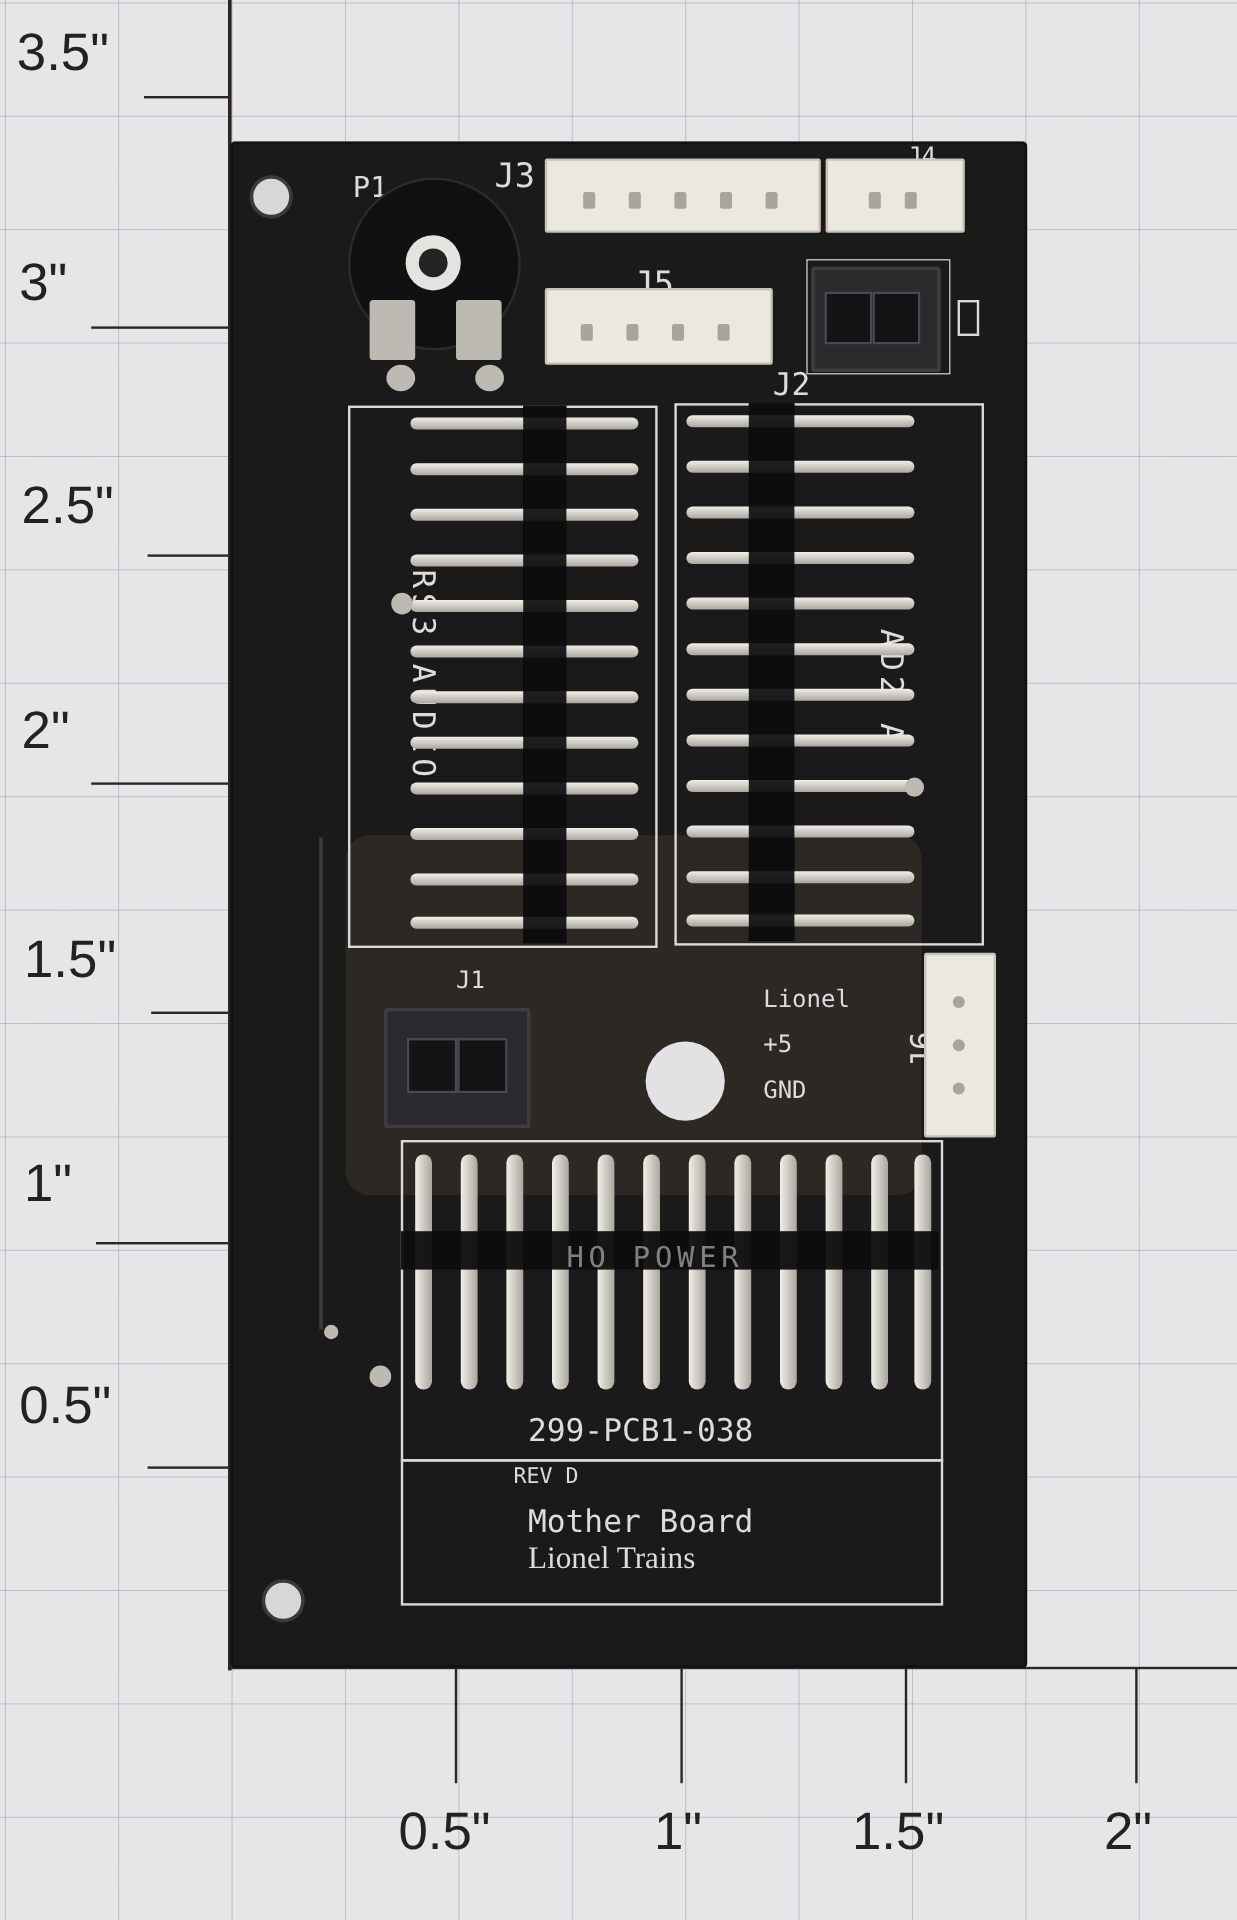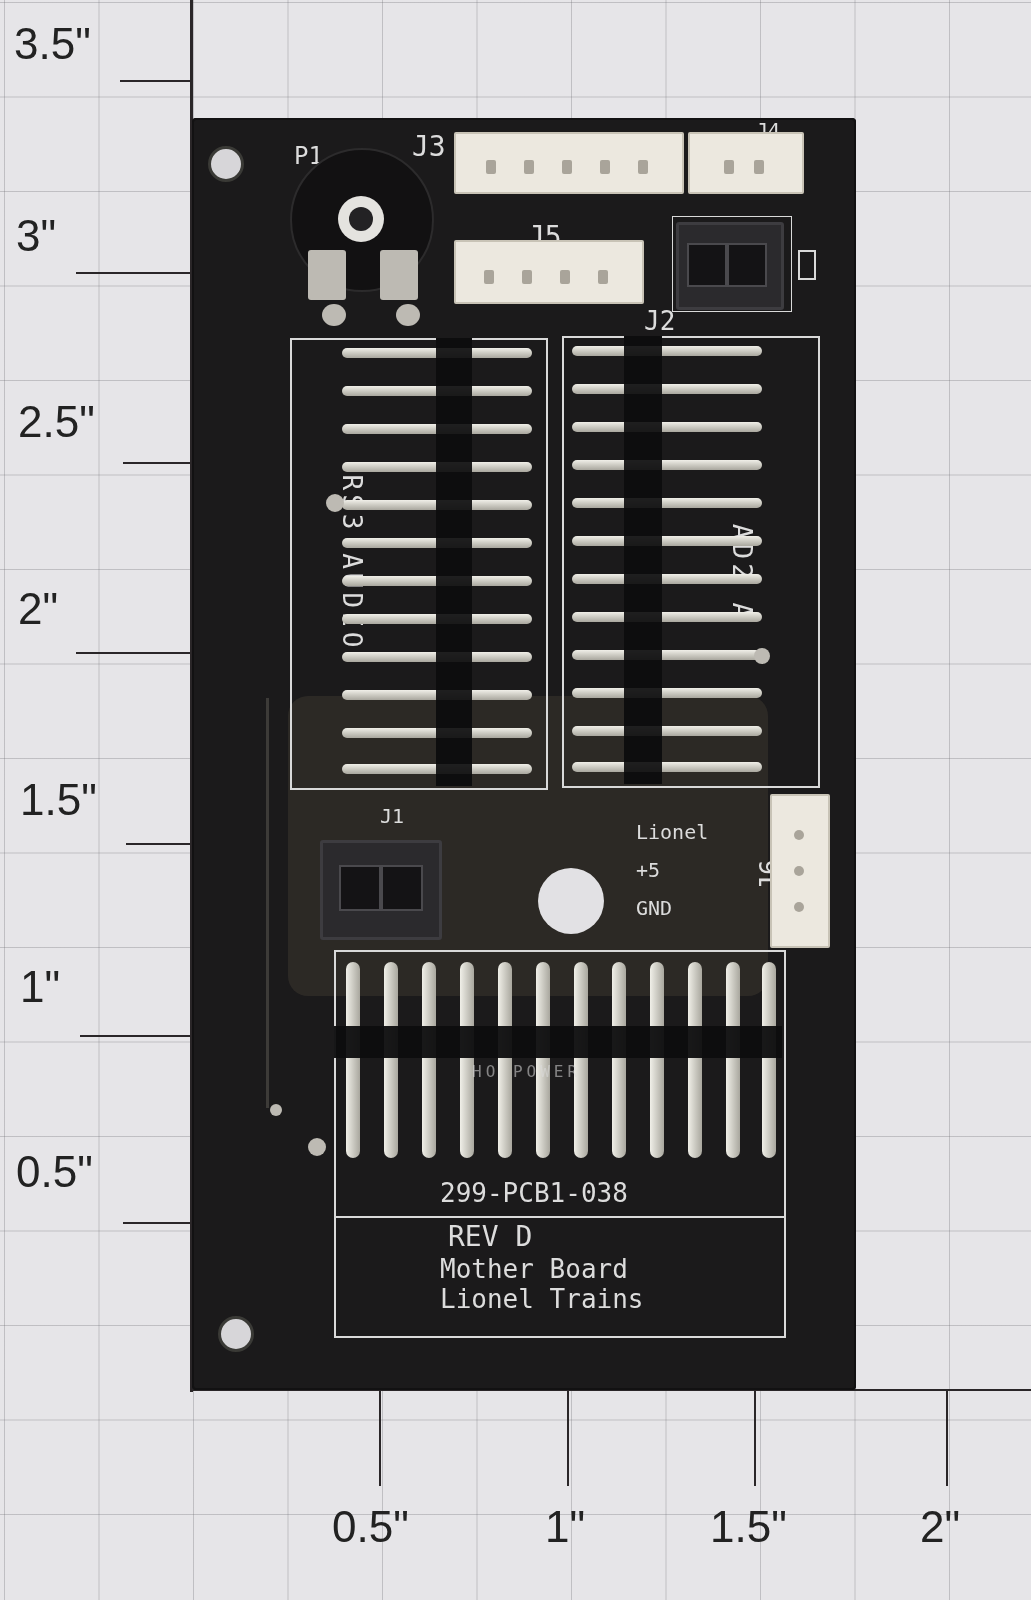--- a/index.html
+++ b/index.html
@@ -179,27 +179,27 @@
     <div class="vpin" style="left:306px;top:844px;height:196px;"></div>
     <div class="vpin" style="left:344px;top:844px;height:196px;"></div>
     <div class="vpin" style="left:382px;top:844px;height:196px;"></div>
     <div class="vpin" style="left:420px;top:844px;height:196px;"></div>
     <div class="vpin" style="left:458px;top:844px;height:196px;"></div>
     <div class="vpin" style="left:496px;top:844px;height:196px;"></div>
     <div class="vpin" style="left:534px;top:844px;height:196px;"></div>
     <div class="vpin" style="left:570px;top:844px;height:196px;"></div>
   </div>
   <div class="strip" style="left:142px;top:908px;width:448px;height:32px;background:rgba(13,13,14,0.95);"></div>
-  <div class="silk" style="left:280px;top:944px;font-size:16px;opacity:0.55;letter-spacing:4px;">HO POWER</div>
+  <div class="silk" style="left:280px;top:916px;font-size:24px;opacity:0.55;letter-spacing:4px;">HO POWER</div>
 
   <div class="silk" style="left:248px;top:1060px;font-size:26px;">299-PCB1-038</div>
 
   <div class="silkbox" style="left:142px;top:1098px;width:448px;height:118px;"></div>
-  <div class="silk" style="left:256px;top:1102px;font-size:28px;">REV D</div>
+  <div class="silk" style="left:236px;top:1102px;font-size:18px;">REV D</div>
   <div class="silk" style="left:248px;top:1136px;font-size:26px;">Mother Board</div>
-  <div class="silk" style="left:248px;top:1166px;font-size:26px;">Lionel Trains</div>
+  <div class="silk" style="left:248px;top:1166px;font-size:26px;font-family:Liberation Serif, serif;">Lionel Trains</div>
 
   <div class="copper" style="left:74px;top:580px;width:3px;height:410px;background:#4a4743;"></div>
   <div class="pad" style="left:78px;top:986px;width:12px;height:12px;border-radius:50%;"></div>
   <div class="pad" style="left:116px;top:1020px;width:18px;height:18px;border-radius:50%;"></div>
   <div class="pad" style="left:134px;top:376px;width:18px;height:18px;border-radius:50%;"></div>
   <div class="pad" style="left:562px;top:530px;width:16px;height:16px;border-radius:50%;"></div>
 </div>
 
 </body></html>

